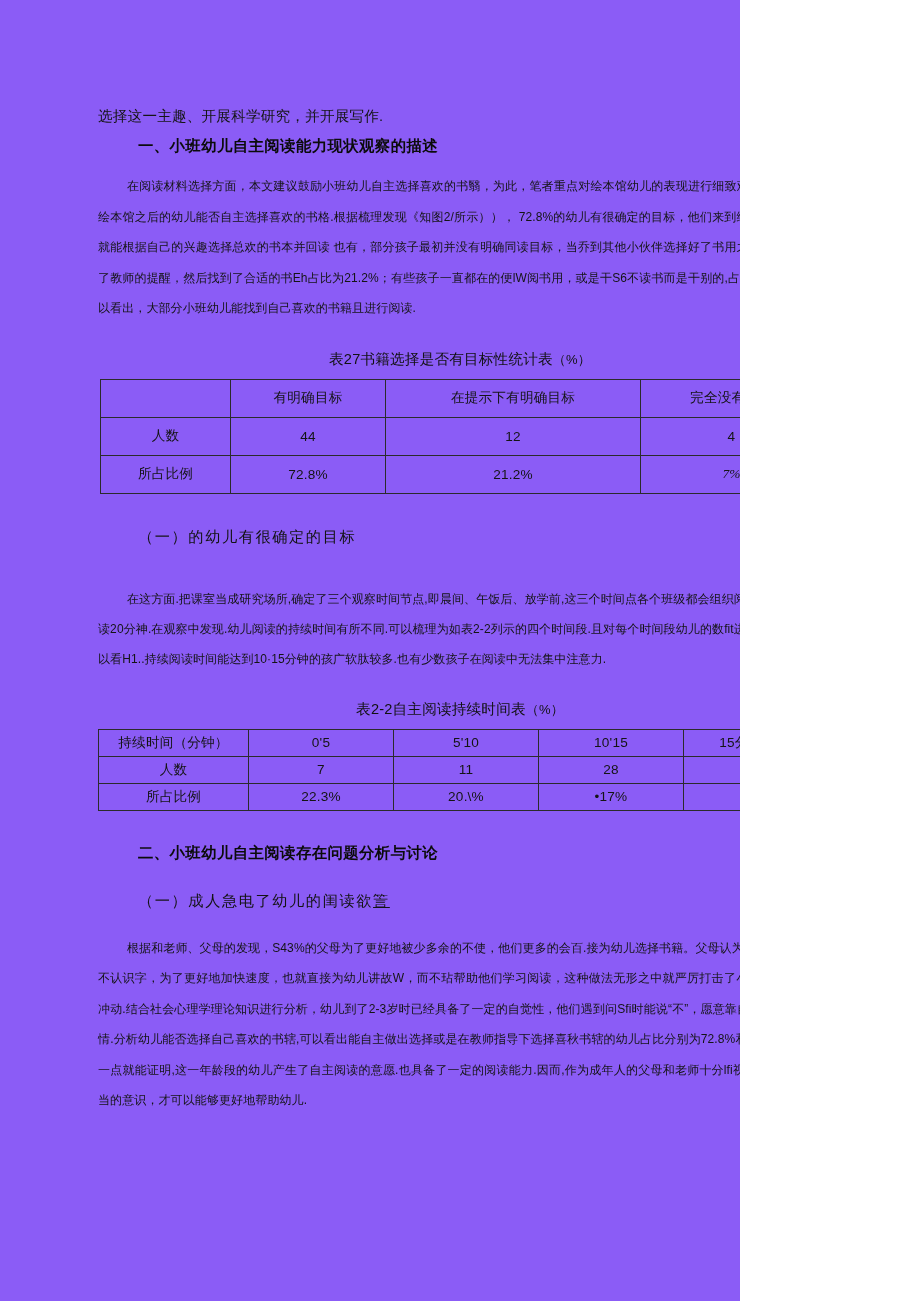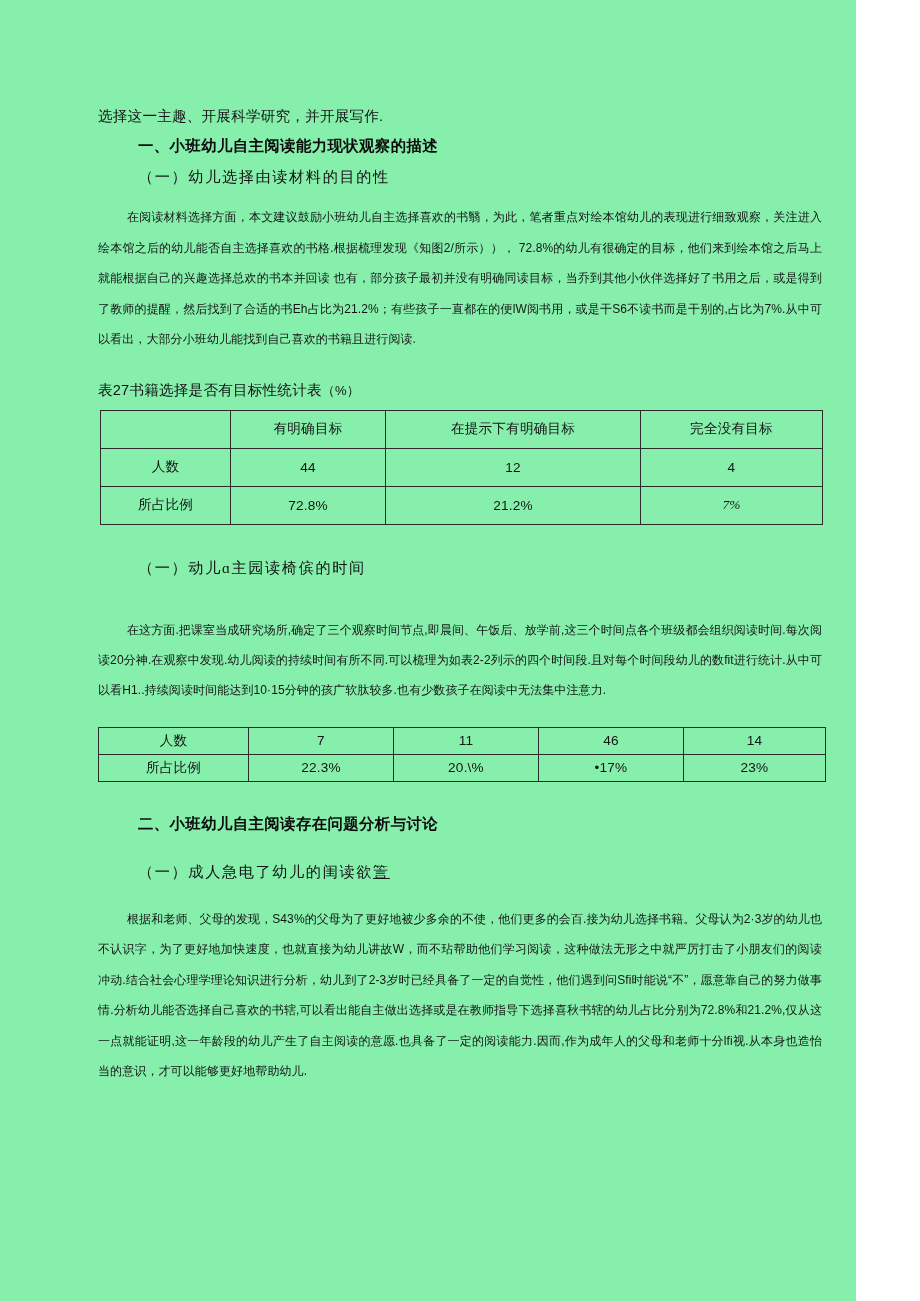--- a/index.html
+++ b/index.html
@@ -6,23 +6,23 @@
     margin: 0;
     padding: 0;
     background: #ffffff;
   }
   body {
     font-family: "Liberation Sans", "DejaVu Sans", sans-serif;
     color: #111111;
   }
   #page {
     position: relative;
-    width: 856px;
+    width: 740px;
     height: 1301px;
-    background: #86efac;
+    background: #8b5cf6;
     overflow: hidden;
     box-sizing: border-box;
     padding: 0;
   }
   #content {
     position: absolute;
     left: 98px;
     top: 103px;
     width: 724px;
   }
@@ -71,20 +71,21 @@
     line-height: 30px;
     margin-top: 15px;
   }
   .spacer-sm { height: 10px; }
   .spacer-md { height: 17px; }
   .spacer-lg { height: 22px; }
   .spacer-xl { height: 27px; }
 
   
   .tbl-caption {
+    text-align: center;
     font-size: 14.6px;
     line-height: 26px;
     color: #111111;
     margin: 0 0 6px 0;
     letter-spacing: 0.2px;
   }
   .tbl-caption .pct {
     font-size: 13px;
   }
   table.doc-tbl {
@@ -130,21 +131,20 @@
 </head>
 <body>
 
 <div id="page">
   <div id="content">
 
     <div class="line-intro">选择这一主趣、开展科学研究，并开展写作.</div>
 
     <div class="h-major">一、小班幼儿自主阅读能力现状观察的描述</div>
 
-    <div class="h-minor">（一）幼儿选择由读材料的目的性</div>
 
     <div class="spacer-sm"></div>
 
     <p class="body">在阅读材料选择方面，本文建议鼓励小班幼儿自主选择喜欢的书翳，为此，笔者重点对绘本馆幼儿的表现进行细致观察，关注进入绘本馆之后的幼儿能否自主选择喜欢的书格.根据梳理发现《知图2/所示））， 72.8%的幼儿有很确定的目标，他们来到绘本馆之后马上就能根据自己的兴趣选择总欢的书本并回读 也有，部分孩子最初并没有明确同读目标，当乔到其他小伙伴选择好了书用之后，或是得到了教师的提醒，然后找到了合适的书Eh占比为21.2%；有些孩子一直都在的便lW阅书用，或是干S6不读书而是干别的,占比为7%.从中可以看出，大部分小班幼儿能找到自己喜欢的书籍且进行阅读.</p>
 
     <div class="spacer-lg"></div>
 
     <div class="tbl-caption">
       <span>表27书籍选择是否有目标性统计表</span><span class="pct">（%）</span>
     </div>
@@ -173,43 +173,53 @@
           <td>所占比例</td>
           <td>72.8%</td>
           <td>21.2%</td>
           <td class="italic7">7%</td>
         </tr>
       </tbody>
     </table>
 
     <div class="spacer-xl"></div>
 
-    <div class="h-minor">（一）动儿ɑ主园读椅傧的时间</div>
+    <div class="h-minor">（一）的幼儿有很确定的目标</div>
 
     <div class="spacer-md"></div>
 
     <p class="body tight">在这方面.把课室当成研究场所,确定了三个观察时间节点,即晨间、午饭后、放学前,这三个时间点各个班级都会组织阅读时间.每次阅读20分神.在观察中发现.幼儿阅读的持续时间有所不同.可以梳理为如表2-2列示的四个时间段.且对每个时间段幼儿的数fit进行统计.从中可以看H1..持续阅读时间能达到10·15分钟的孩广软肽较多.也有少数孩子在阅读中无法集中注意力.</p>
 
     <div class="spacer-lg"></div>
 
+    <div class="tbl-caption">
+      <span>表2-2自主阅读持续时间表</span><span class="pct">（%）</span>
+    </div>
 
     <table id="table-duration" class="doc-tbl">
       <colgroup>
         <col class="d0">
           <col class="d1">
           <col class="d2">
           <col class="d3">
           <col class="d4">
       </colgroup>
       <tbody>
         <tr>
+          <td>持续时间（分钟）</td>
+          <td>0'5</td>
+          <td>5'10</td>
+          <td>10'15</td>
+          <td>15分忡以上</td>
+        </tr>
+        <tr>
           <td>人数</td>
           <td>7</td>
           <td>11</td>
-          <td>46</td>
+          <td>28</td>
           <td>14</td>
         </tr>
         <tr>
           <td>所占比例</td>
           <td>22.3%</td>
           <td>20.\%</td>
           <td>•17%</td>
           <td>23%</td>
         </tr>
       </tbody>

